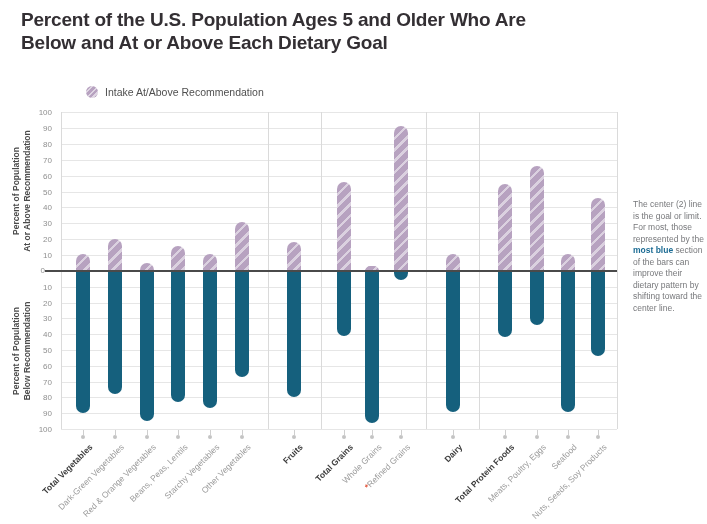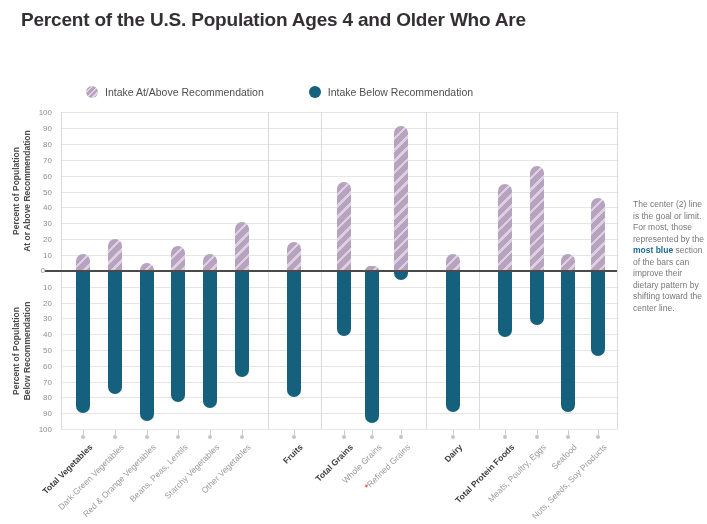--- a/index.html
+++ b/index.html
@@ -4,21 +4,21 @@
 <style>
   * { margin:0; padding:0; box-sizing:border-box; }
   html,body { width:707px; height:524px; background:#ffffff; overflow:hidden;
     font-family:"Liberation Sans", sans-serif; }
   #stage { position:relative; width:707px; height:524px; background:#fff; }
 
   .title { position:absolute; left:21px; top:8px; width:600px;
     font-size:19px; line-height:23px; font-weight:bold; color:#332f33;
     letter-spacing:-0.2px; }
 
-  .legend { position:absolute; left:86px; top:86px; display:flex; gap:45px; align-items:center; }
+  .legend { position:absolute; left:86px; top:86px; display:flex; gap:16px; align-items:center; }
   .legend-item { display:flex; align-items:center; gap:7px; }
   .legend-label { font-size:10.5px; color:#4f4f4f; }
   .swatch { width:12px; height:12px; border-radius:50%; }
   .swatch-purple { background-color:#b7a2c0;
     background-image:repeating-linear-gradient(135deg, rgba(255,255,255,.55) 0 1.5px, transparent 1.5px 4px); }
   .swatch-blue { background-color:#15607d; }
 
   .gridline { position:absolute; height:1px; background:#e6e6e6; }
   .separator { position:absolute; width:1px; background:#dadada; }
   .zero-line { position:absolute; height:2px; background:#4a4a4a; }
@@ -45,31 +45,28 @@
   .note { position:absolute; left:633px; top:199px; width:72px;
     font-size:8.5px; line-height:11.5px; color:#77787b; }
   .note b { color:#1b6b93; }
 </style>
 </head>
 <body>
 
 <div id="stage">
 
   <div class="title">
-    <div>Percent of the U.S. Population Ages 4 and Older Who Are</div>
+    <div>Percent of the U.S. Population Ages 5 and Older Who Are</div>
+    <div>Below and At or Above Each Dietary Goal</div>
   </div>
 
   <div class="legend">
     <div class="legend-item">
       <span class="swatch swatch-purple"></span>
       <span class="legend-label">Intake At/Above Recommendation</span>
-    </div>
-    <div class="legend-item">
-      <span class="swatch swatch-blue"></span>
-      <span class="legend-label">Intake Below Recommendation</span>
     </div>
   </div>
 
   <div class="yaxis-title" style="left:22px; top:191px;">
     <div>Percent of Population</div>
     <div>At or Above Recommendation</div>
   </div>
   <div class="yaxis-title" style="left:22px; top:351px;">
     <div>Percent of Population</div>
     <div>Below Recommendation</div>

